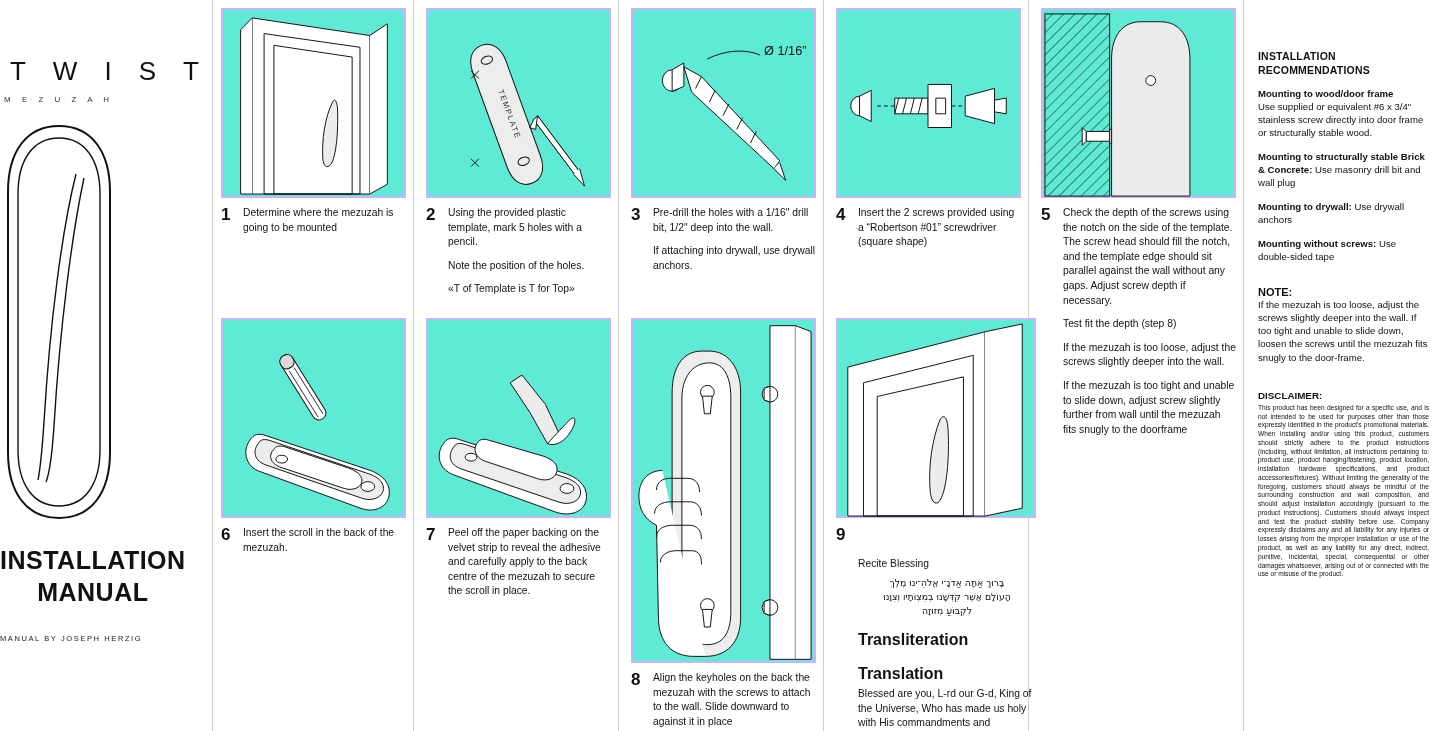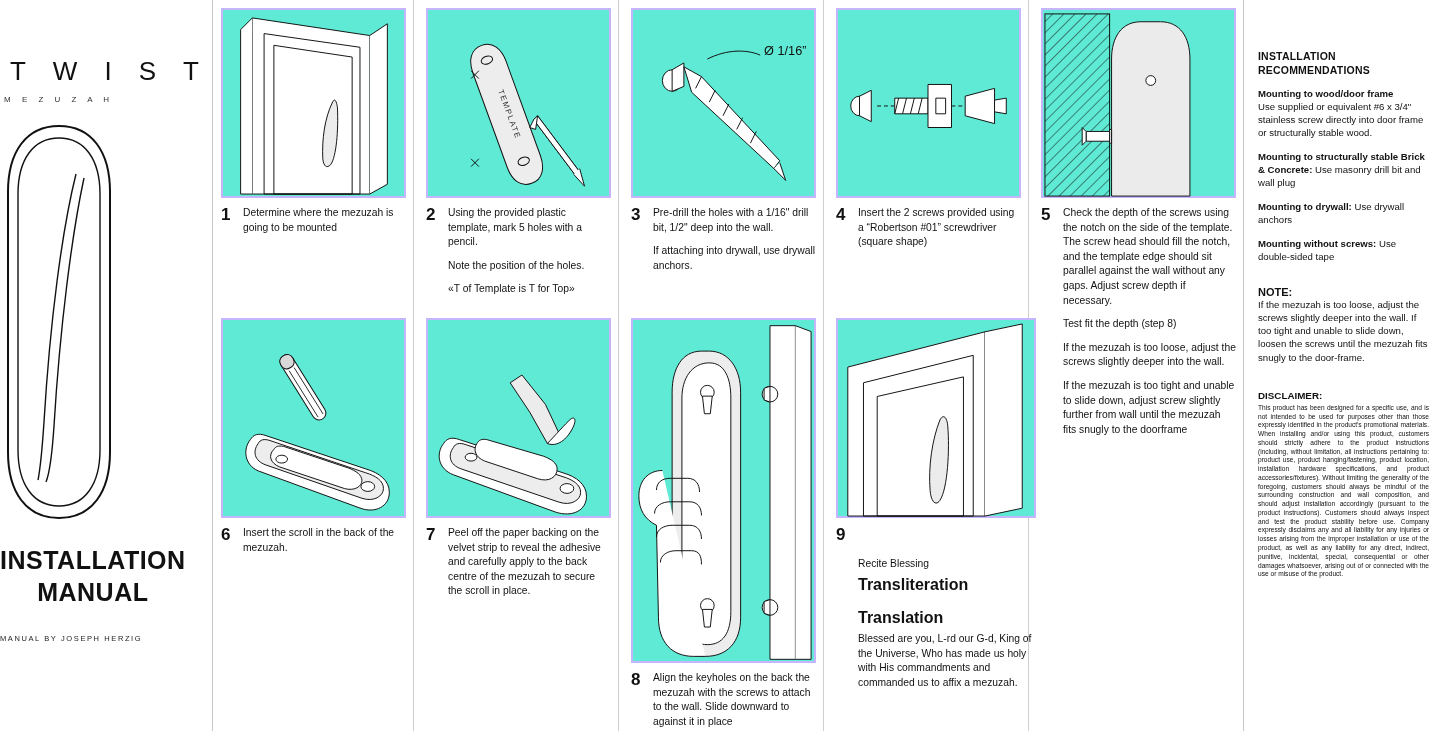--- a/index.html
+++ b/index.html
@@ -384,20 +384,25 @@
           <path d="M150 10 L188 2 L188 190 L150 198" fill="#fff" stroke="#111" stroke-width="1"></path>
           <path d="M26 62 L138 34 L138 198 L26 198 Z" fill="none" stroke="#111" stroke-width="1"></path>
           <path d="M40 76 L128 56 L128 198 L40 198 Z" fill="none" stroke="#111" stroke-width="1"></path>
           <path d="M104 100 C96 120 92 148 94 172 C95 184 100 188 104 182 C112 170 114 130 112 106 C111 96 107 94 104 100 Z" fill="#ececec" stroke="#111" stroke-width="1"></path>
         </svg>
       </div>
       <div class="caption">
         <div class="num">9</div>
         <div class="ctext">
           <p style="margin-bottom:2px;margin-top:31px;">Recite Blessing</p>
+          <div class="hebrew">
+            <div>בָּרוּךְ אַתָּה אַדֹנָ־י אֱלֹהֵ־ינוּ מֶלֶךְ</div>
+            <div>הָעוֹלָם אֲשֶׁר קִדְּשָׁנוּ בְּמִצְוֹתָיו וְצִוָּנוּ</div>
+            <div>לִקְבּוֹעַ מְזוּזָה</div>
+          </div>
           <div class="sub-h">Transliteration</div>
           <div class="sub-h" style="margin-top:11px;">Translation</div>
           <p>Blessed are you, L-rd our G-d, King of the Universe, Who has made us holy with His commandments and commanded us to affix a mezuzah.</p>
         </div>
       </div>
     </div>
 
   </div>
 
   <div class="recs">

